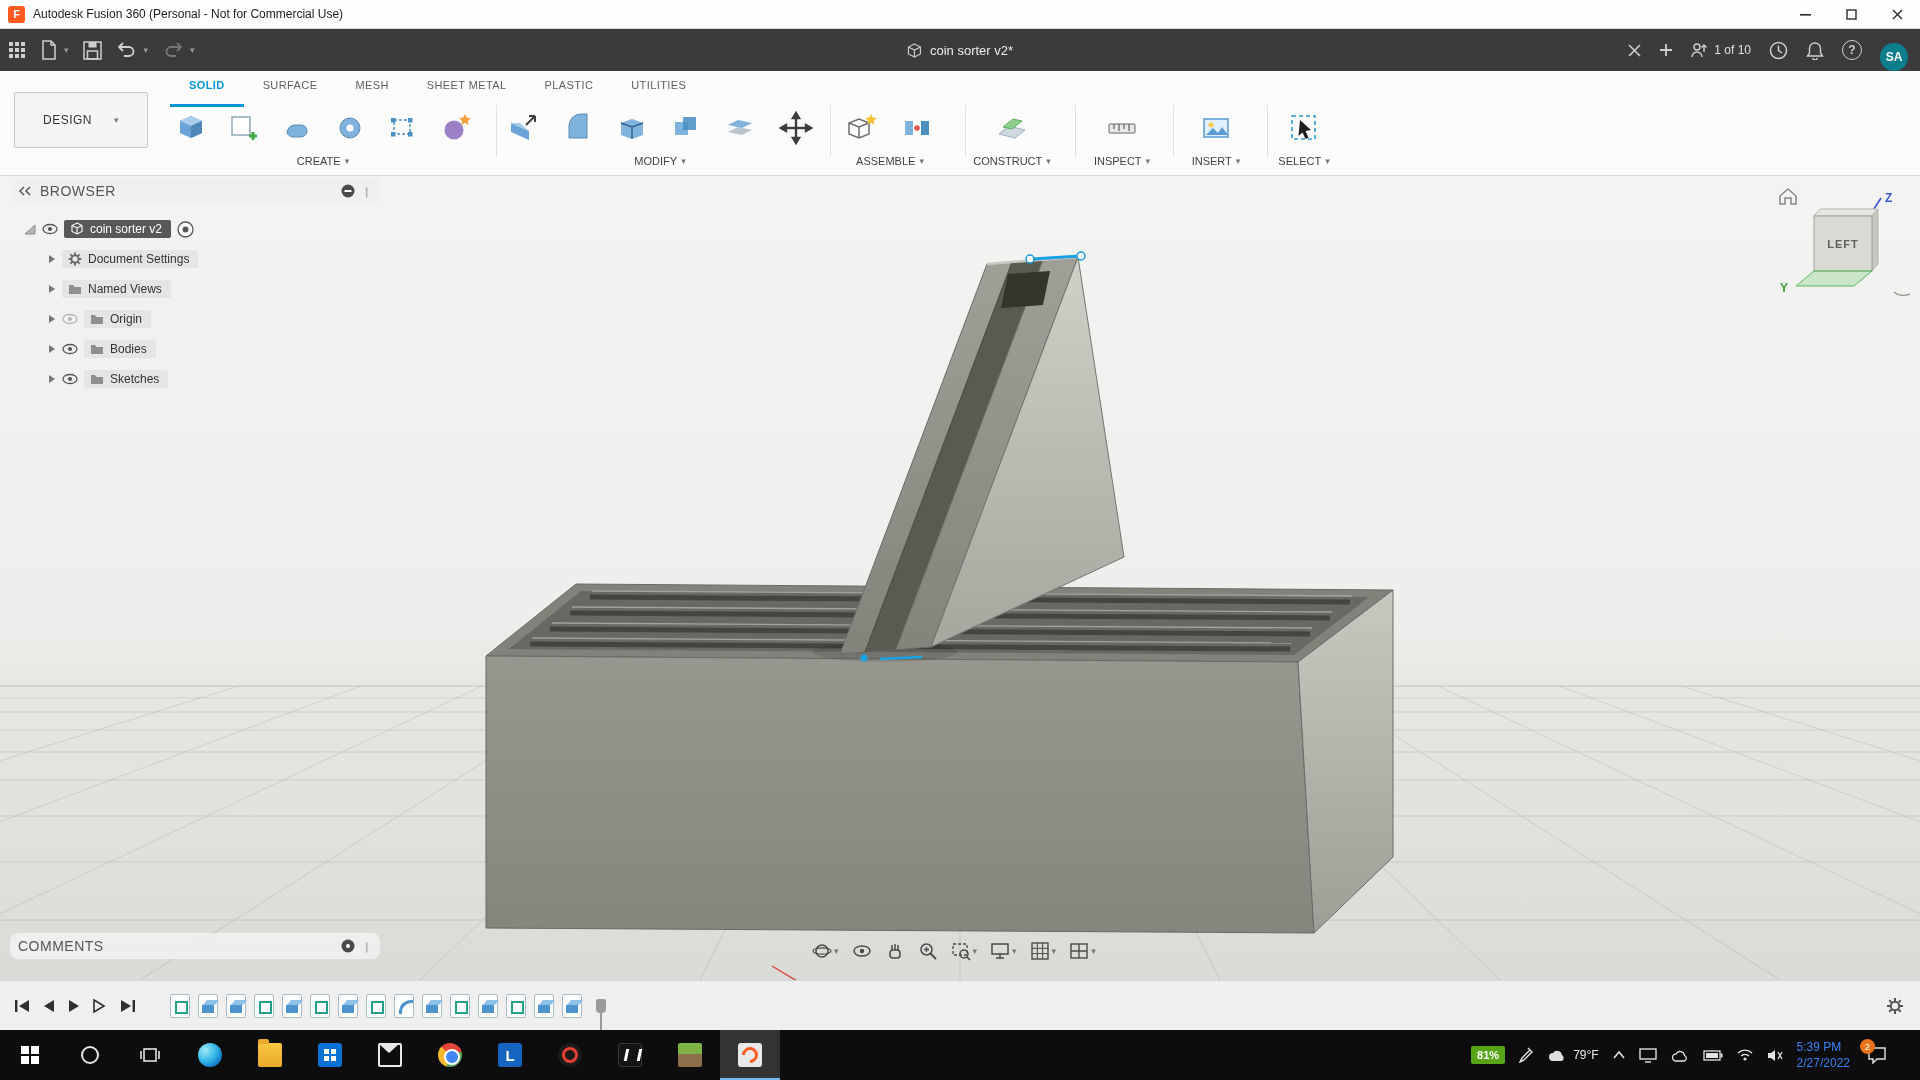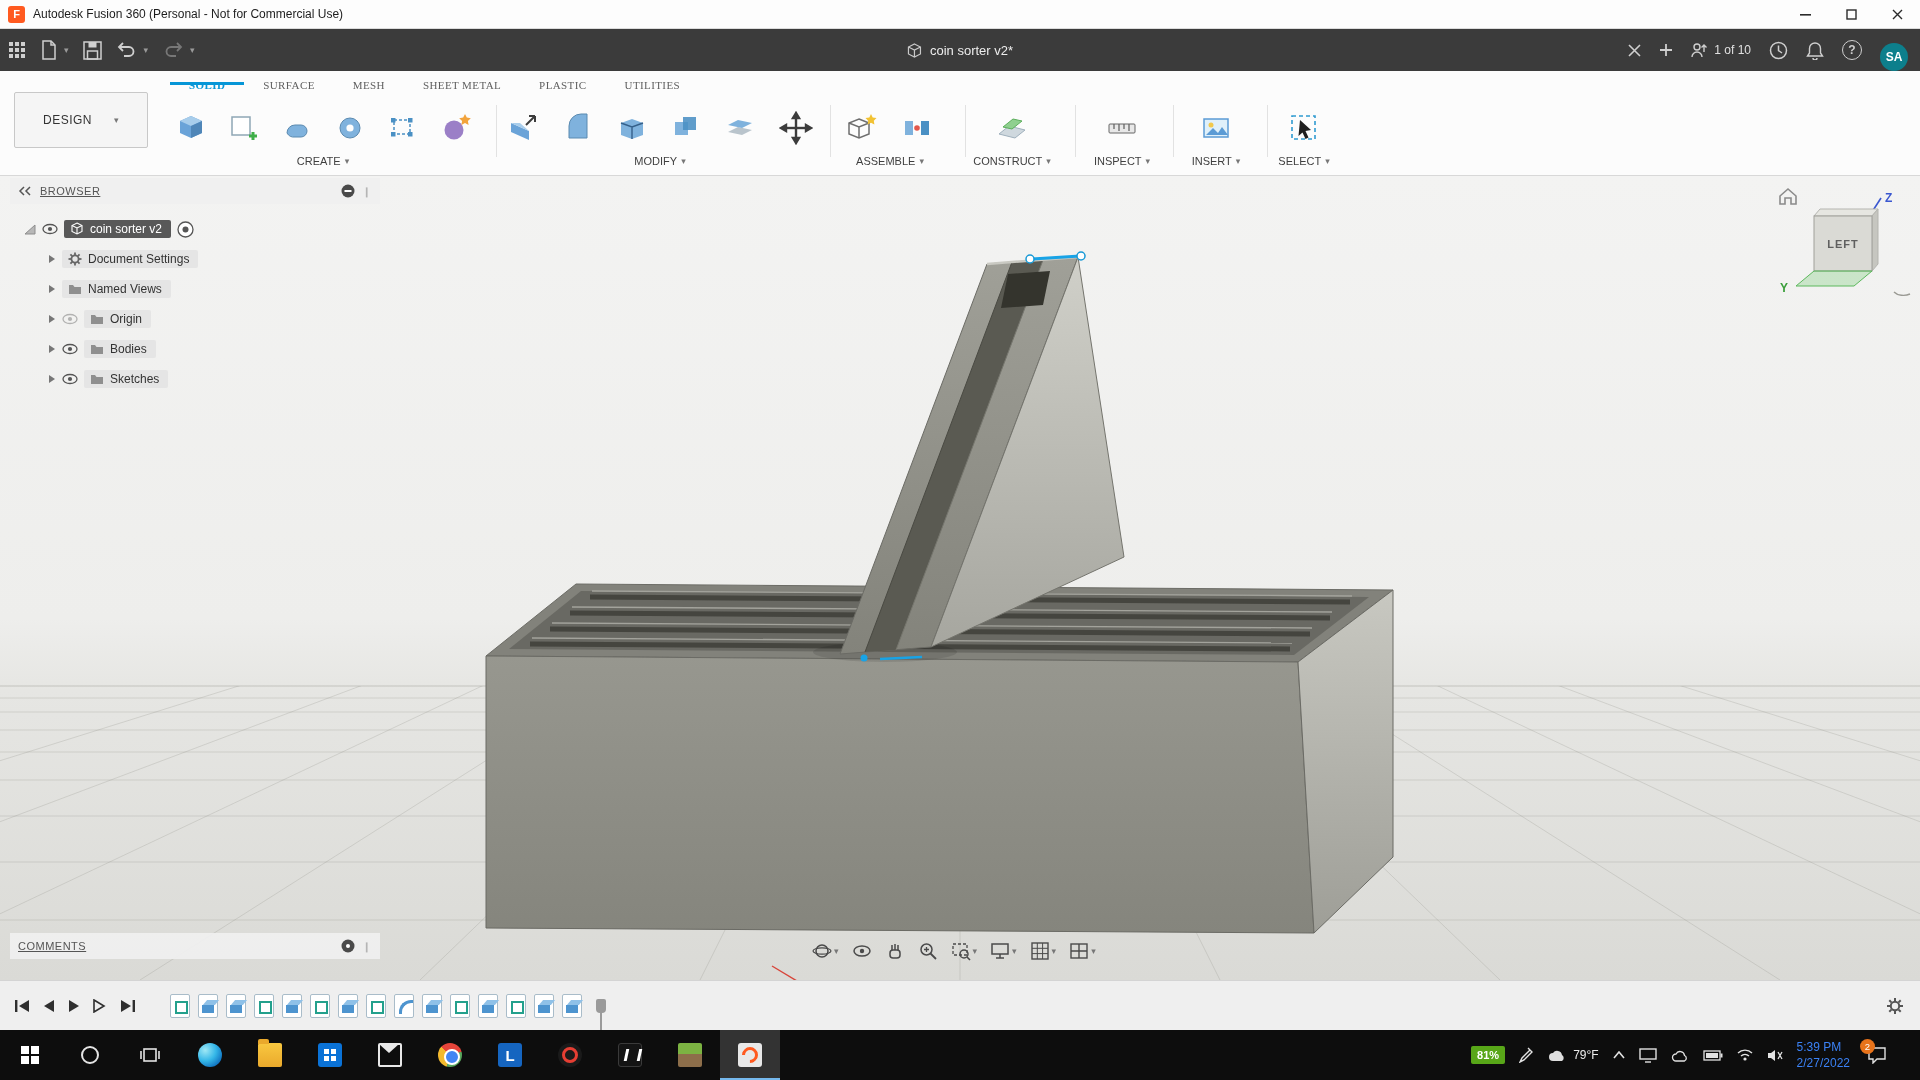--- a/index.html
+++ b/index.html
@@ -31,47 +31,47 @@
     color:#cfcfcf; font-size:12px; font-weight:bold; display:flex; align-items:center; justify-content:center; }
 
   
   .ribbon { position:absolute; left:0; top:71px; width:1920px; height:105px;
     background:#fcfcfc; border-bottom:1px solid #d8d8d8; z-index:40; }
   .design-btn { position:absolute; left:14px; top:21px; width:134px; height:56px; background:#f5f5f5;
     border:1px solid #c8c8c8; border-radius:2px; display:flex; align-items:center; justify-content:center;
     gap:22px; font-size:12px; color:#333; letter-spacing:.5px; }
   .ribbon-tabs { position:absolute; left:170px; top:0; height:29px; display:flex; }
   .ribbon-tab { padding:0 19px; font-size:11px; letter-spacing:.4px; color:#5f5f5f;
-    line-height:29px; height:14px;font-family:Liberation Serif, serif; }
+    line-height:29px; height:36px; }
   .ribbon-tab.active { color:#0696d7; box-shadow:inset 0 -3px 0 #0696d7; font-weight:bold; }
   .ricon { position:absolute; top:36px; width:42px; height:42px; display:flex;
     align-items:center; justify-content:center; }
   .rlabel { position:absolute; top:84px; transform:translateX(-50%); font-size:11px; color:#3f3f3f;
     white-space:nowrap; display:flex; gap:4px; align-items:center; }
   .rsep { position:absolute; top:34px; height:52px; width:1px; background:#e2e2e2; }
   .cdn { color:#777; font-size:9px; }
 
   
   .canvas { position:absolute; left:0; top:176px; width:1920px; height:804px; overflow:hidden;
     background:linear-gradient(180deg,#f3f3f2 0%, #eeeeec 55%, #e6e6e3 64%, #dadad6 100%); }
 
   
   .browser { position:absolute; left:10px; top:2px; width:370px; z-index:10; }
   .b-header { display:flex; align-items:center; height:26px; background:rgba(240,240,240,.92);
     padding:0 8px; gap:8px; }
-  .b-title { font-size:11px; color:#555; letter-spacing:.5px;text-decoration:underline; }
+  .b-title { font-size:14px; color:#555; letter-spacing:.5px; }
   .b-row { position:absolute; left:0; display:flex; align-items:center; height:26px; gap:6px; }
   .pill { display:flex; align-items:center; gap:6px; background:rgba(228,228,228,.95);
     border-radius:2px; padding:2px 9px 2px 6px; font-size:12px; color:#333; }
   .pill.dark { background:#585858; color:#fff; }
   .grip { color:#b5b5b5; font-size:10px; letter-spacing:1px; }
 
   
   .comments { position:absolute; left:10px; top:757px; width:370px; height:26px;
-    background:rgba(240,240,240,.92); display:flex; align-items:center; padding:0 8px; gap:8px; z-index:10; }
+    background:rgba(240,240,240,.92); display:flex; align-items:center; padding:0 8px; gap:8px; z-index:10;border-radius:8px; }
 
   
   .navbar { position:absolute; left:812px; top:760px; height:30px; display:flex;
     align-items:center; gap:13px; z-index:10; }
   .nav-item { display:flex; align-items:center; gap:2px; }
 
   
   .viewcube { position:absolute; left:1768px; top:4px; z-index:10; }
 
   

